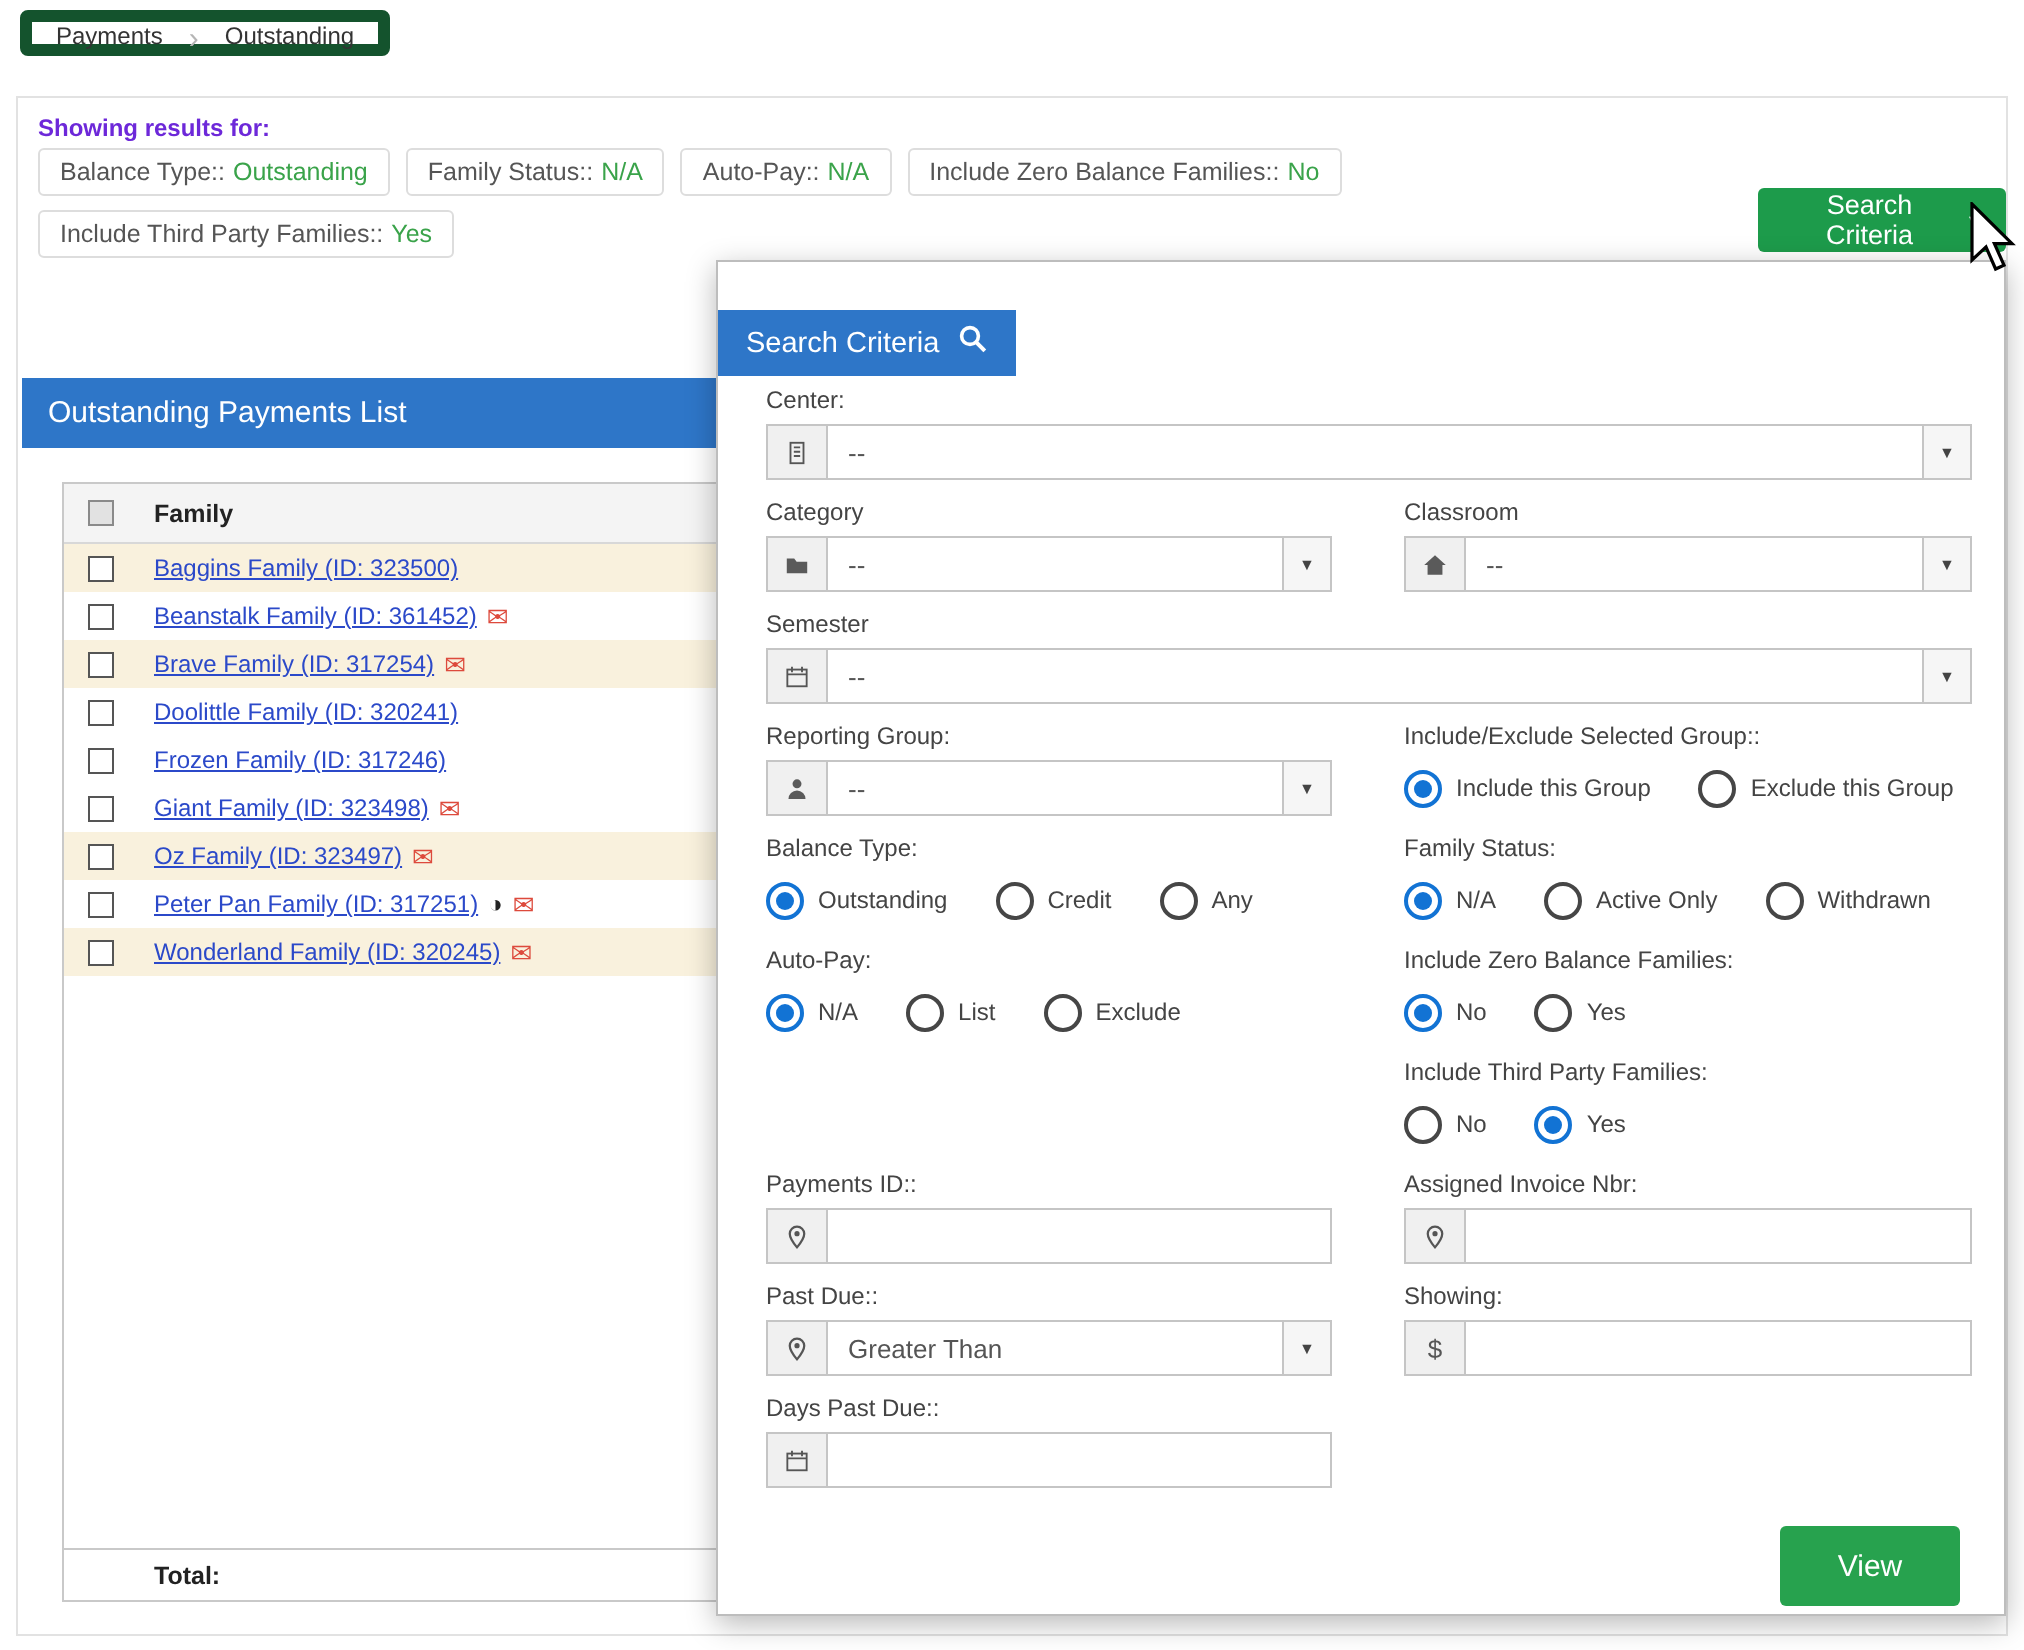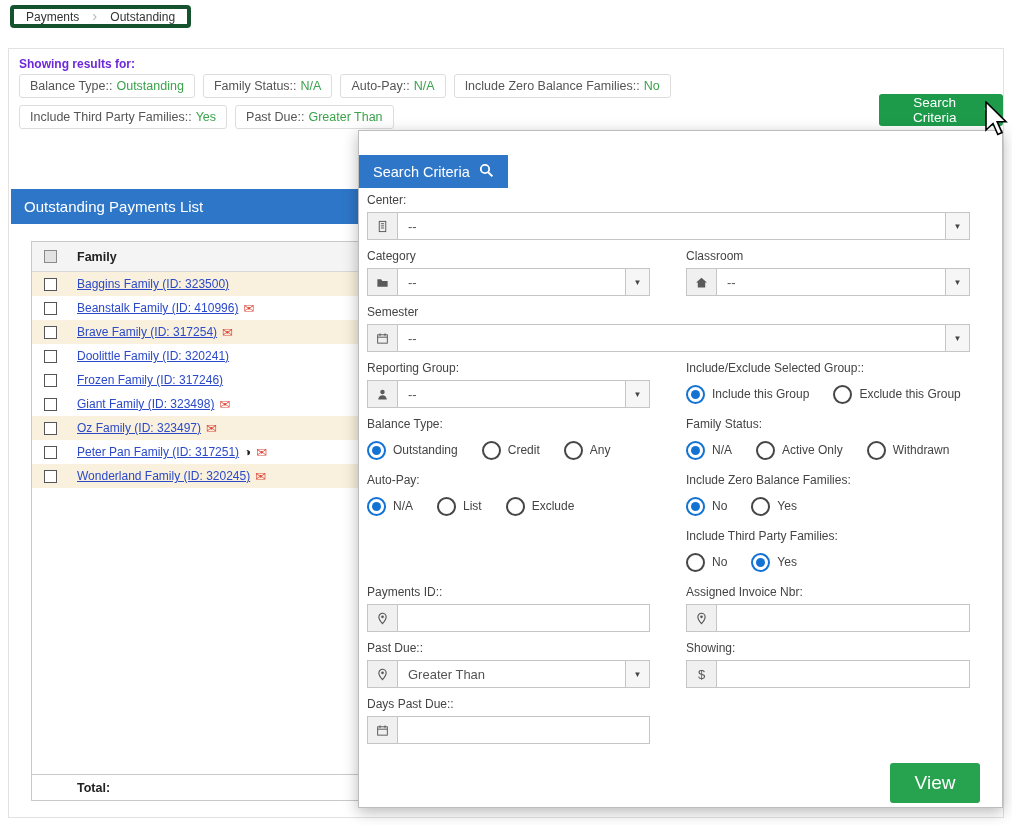--- a/index.html
+++ b/index.html
@@ -1,20 +1,20 @@
 <!DOCTYPE html>
 <html><head>
 <meta charset="utf-8">
 <style>
   * { margin:0; padding:0; box-sizing:border-box; }
   html,body { width:1012px; height:825px; }
   body { position:relative; font-family:"Liberation Sans", sans-serif; background:#fff; color:#333; overflow:hidden; }
 
   
-  .breadcrumb { position:absolute; left:10px; top:5px; display:flex; align-items:flex-end; height:23px; border:4px solid #14532d; border-radius:4px; background:#fff; }
+  .breadcrumb { position:absolute; left:10px; top:5px; display:flex; align-items:flex-start; height:23px; border:6px solid #14532d; border-radius:4px; background:#fff; }
   .crumb { display:flex; align-items:center; padding:0 12px; font-size:12px; color:#333; cursor:pointer; white-space:nowrap; }
   .crumb-sep { display:flex; align-items:center; color:#b5b5b5; font-size:15px; padding:0 1px; }
 
   
   .results { position:absolute; left:8px; top:48px; width:996px; height:770px; border:1px solid #e2e2e2; background:#fff; }
   .showing { position:absolute; left:10px; top:8px; font-size:12px; font-weight:bold; color:#6d28d9; }
   .chips { position:absolute; left:10px; top:25px; width:790px; display:flex; flex-wrap:wrap; }
   .chip { border:1px solid #ddd; border-radius:3px; padding:4px 10px; font-size:12.5px; color:#555; margin:0 8px 7px 0; background:#fff; white-space:nowrap; }
   .chip .v { color:#3aa34a; margin-left:4px; }
 
@@ -34,35 +34,35 @@
   .flink { font-size:12px; color:#2b49c9; cursor:pointer; padding-left:9px; text-decoration:underline; white-space:nowrap; }
   .row-icon { margin-left:5px; }
   .mail { color:#dd4a3c; font-size:13px; }
   .half { color:#222; font-size:12px; }
   .total-row { position:absolute; left:0; bottom:0; width:100%; height:26px; border-top:1px solid #c9c9c9; display:flex; align-items:center; background:#fff; }
   .total-label { font-size:12.5px; font-weight:bold; color:#222; padding-left:45px; }
 
   
   .overlay { position:absolute; left:358px; top:130px; width:645px; height:678px; background:#fff; border:1px solid #bdbdbd; box-shadow:0 4px 14px rgba(0,0,0,.28); z-index:20; }
   .sc-tab { position:absolute; left:0; top:24px; height:33px; background:#2e76c8; color:#fff; font-size:14.5px; display:flex; align-items:center; gap:9px; padding:0 14px; }
-  .form { position:absolute; left:8px; top:62px; width:603px; display:grid; grid-template-columns:283px 284px; column-gap:36px; row-gap:9px; }
+  .form { position:absolute; left:24px; top:62px; width:603px; display:grid; grid-template-columns:283px 284px; column-gap:36px; row-gap:9px; }
   .cell.full { grid-column:1 / span 2; }
   .flabel { font-size:12px; color:#444; margin-bottom:4px; height:15px; white-space:nowrap; }
   .ig { display:flex; height:28px; border:1px solid #c5c5c5; background:#fff; align-items:stretch; }
   .ig-icon { width:30px; flex:none; background:#f0f0f0; border-right:1px solid #c5c5c5; display:flex; align-items:center; justify-content:center; color:#555; font-size:13px; }
   .ig-text { flex:1; display:flex; align-items:center; padding-left:10px; font-size:13px; color:#555; }
   .ig-caret { width:24px; flex:none; border-left:1px solid #c5c5c5; background:#f6f6f6; display:flex; align-items:center; justify-content:center; font-size:8px; color:#444; cursor:pointer; }
   .ig-input { flex:1; border:none; outline:none; padding:0 8px; font-size:13px; font-family:inherit; color:#333; background:transparent; min-width:0; }
   .radio-row { display:flex; align-items:center; height:28px; }
   .ropt { display:flex; align-items:center; margin-right:24px; cursor:pointer; }
   .radio { width:19px; height:19px; border-radius:50%; border:2px solid #464646; background:#fff; position:relative; flex:none; }
   .radio.checked { border-color:#1273d4; }
   .radio.checked::after { content:""; position:absolute; left:3px; top:3px; right:3px; bottom:3px; border-radius:50%; background:#1273d4; }
   .rlabel { font-size:12px; color:#444; margin-left:7px; white-space:nowrap; }
-  .view-btn { position:absolute; right:22px; bottom:4px; width:90px; height:40px; background:#27a24e; color:#fff; font-size:19px; border:none; border-radius:3px; cursor:pointer; font-family:inherit; }
+  .view-btn { position:absolute; right:22px; bottom:4px; width:90px; height:40px; background:#27a24e; color:#fff; font-size:15px; border:none; border-radius:3px; cursor:pointer; font-family:inherit; }
 
   .cursor { position:absolute; left:984px; top:101px; z-index:50; pointer-events:none; }
 </style>
 </head>
 <body>
 
 <div class="breadcrumb">
   <div class="crumb">Payments</div>
   <div class="crumb-sep">›</div>
   <div class="crumb">Outstanding</div>
@@ -70,21 +70,20 @@
 
 <div class="results">
   <div class="showing">Showing results for:</div>
 
   <div class="chips">
     <div class="chip"><span>Balance Type::</span><span class="v">Outstanding</span></div>
     <div class="chip"><span>Family Status::</span><span class="v">N/A</span></div>
     <div class="chip"><span>Auto-Pay::</span><span class="v">N/A</span></div>
     <div class="chip"><span>Include Zero Balance Families::</span><span class="v">No</span></div>
     <div class="chip"><span>Include Third Party Families::</span><span class="v">Yes</span></div>
-    <div class="chip"><span>Past Due::</span><span class="v">Greater Than</span></div>
   </div>
 
   <button class="search-btn">
     <span>Search Criteria</span>
     <span class="caret">▾</span>
   </button>
 
   <div class="list-header">
     <span>Outstanding Payments List</span>
   </div>
@@ -100,21 +99,21 @@
     <div class="frow hl">
       <span class="ccol">
           <span class="checkbox"></span>
         </span>
       <a class="flink">Baggins Family (ID: 323500)</a>
     </div>
     <div class="frow">
       <span class="ccol">
           <span class="checkbox"></span>
         </span>
-      <a class="flink">Beanstalk Family (ID: 410996)</a>
+      <a class="flink">Beanstalk Family (ID: 361452)</a>
       <span class="row-icon mail">✉</span>
     </div>
     <div class="frow hl">
       <span class="ccol">
           <span class="checkbox"></span>
         </span>
       <a class="flink">Brave Family (ID: 317254)</a>
       <span class="row-icon mail">✉</span>
     </div>
     <div class="frow">

